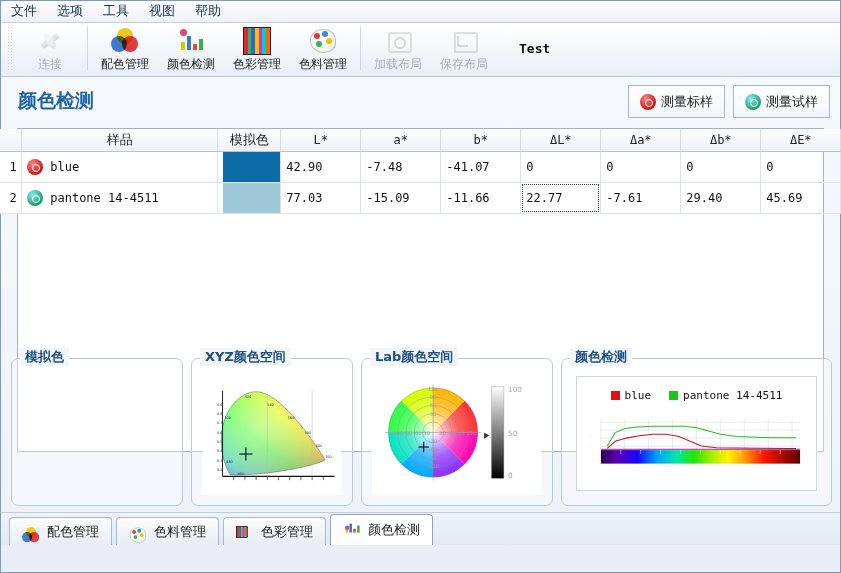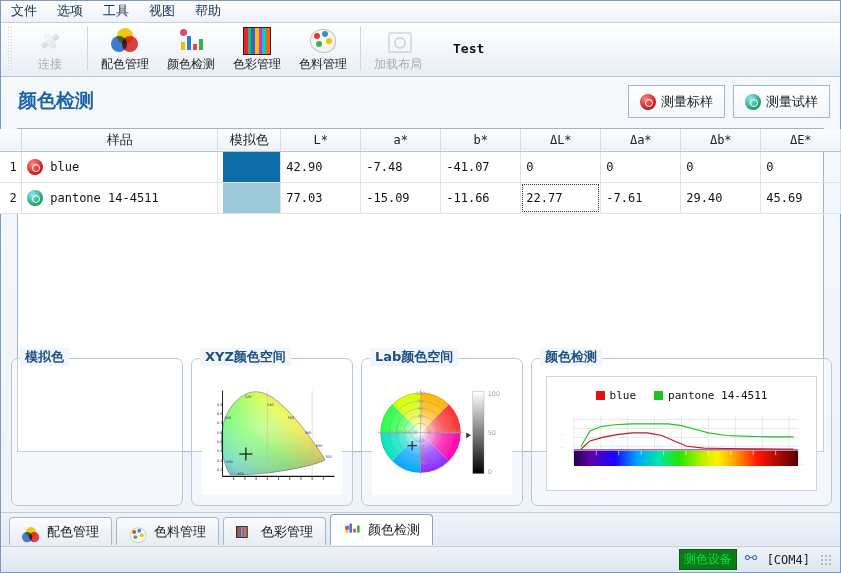--- a/index.html
+++ b/index.html
@@ -315,20 +315,24 @@
           <i></i>
         </div>
       <div class="lb">色料管理</div>
     </div>
 
     <div class="tsep"></div>
 
     <div class="tbtn dis">
       <div class="ic ico-box"></div>
       <div class="lb">加载布局</div>
+    </div>
+    <div class="tbtn dis">
+      <div class="ic ico-box2"></div>
+      <div class="lb">保存布局</div>
     </div>
 
     <div class="testlbl">Test</div>
   </div>
 
   <div class="content">
 
     <div class="pagehead">
       <div class="pagetitle">颜色检测</div>
       <div class="headbtns">
@@ -502,21 +506,21 @@
                   <text x="132" y="86">700</text>
                 <text x="24" y="44">500</text>
                   <text x="26" y="92">480</text>
                   <text x="38" y="104">460</text>
               </g>
             </svg>
           </div>
         </div>
       </div>
 
-      <div class="gbox" style="width:162px">
+      <div class="gbox" style="width:192px">
         <div class="gtitle">Lab颜色空间</div>
         <div class="gbody">
           <div class="labwrap">
             <svg viewBox="0 0 150 118" width="100%" height="100%">
               <defs>
                 <radialGradient id="labWhite" cx="50%" cy="50%" r="50%">
                   <stop offset="0%" stop-color="#ffffff" stop-opacity="0.95"></stop>
                   <stop offset="55%" stop-color="#ffffff" stop-opacity="0.25"></stop>
                   <stop offset="100%" stop-color="#ffffff" stop-opacity="0"></stop>
                 </radialGradient>
@@ -684,20 +688,14 @@
           <i></i>
           <i></i>
           <i></i>
           <i></i>
           <b></b>
         </span>
       <span>颜色检测</span>
     </div>
   </div>
 
-  <div class="statusbar">
-    <span class="devbadge">测色设备</span>
-    <span class="usbico"></span>
-    <span class="comlbl">[COM4]</span>
-    <span class="grip-corner"></span>
-  </div>
 
 </div>
 
 </body></html>

